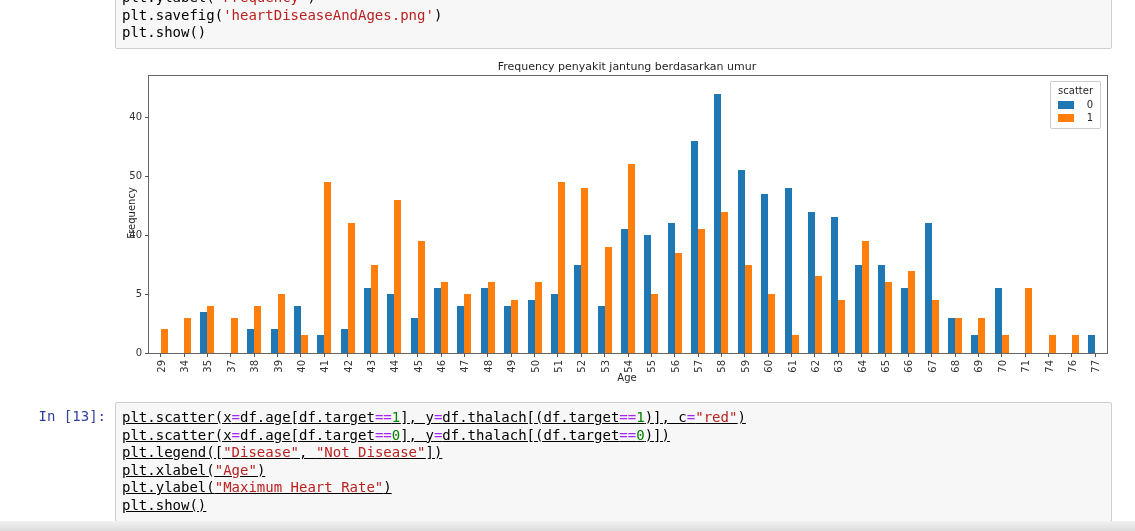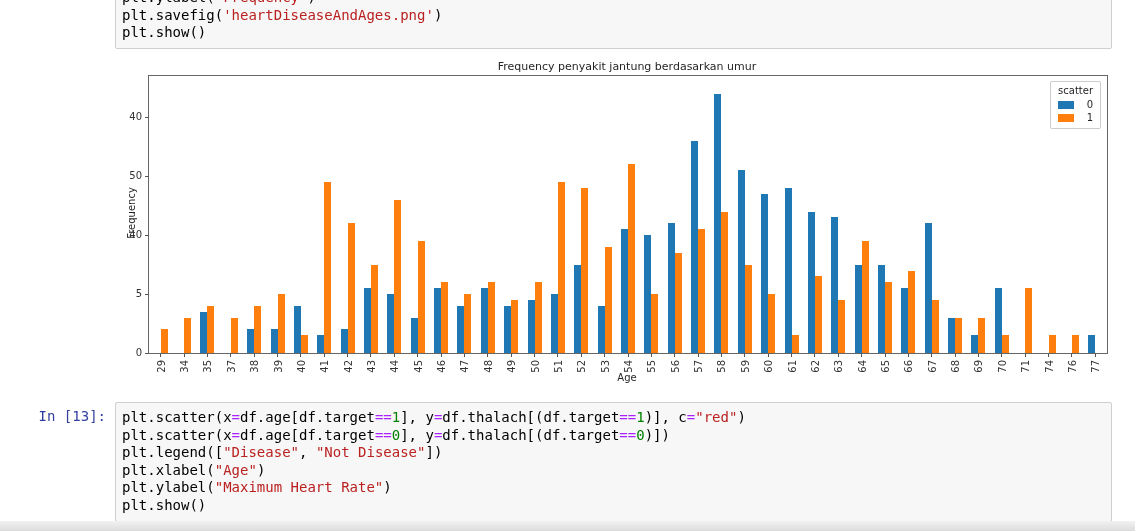--- a/index.html
+++ b/index.html
@@ -237,18 +237,18 @@
         <div class="xtickmark" style="left: 922.451px;"></div>
         <div class="xticklabel" style="left: 922.951px; top: 284px;">76</div>
         <div class="bar" style="left: 922.951px; height: 17.6809px; background: rgb(255, 127, 14);"></div>
         <div class="xtickmark" style="left: 945.817px;"></div>
         <div class="xticklabel" style="left: 946.317px; top: 284px;">77</div>
         <div class="bar" style="left: 939.317px; height: 17.6809px; background: rgb(31, 119, 180);"></div>
       </div>
   </div>
 
   <div class="prompt" style="top:408px;">In [13]:</div>
-  <div class="code-cell" style="top:402px;">
+  <div class="code-cell" style="top:402px;text-decoration:underline;">
     <div class="code-area"><div class="code-line"><span class="tok-p">plt.scatter(x</span><span class="tok-o">=</span><span class="tok-p">df.age[df.target</span><span class="tok-o">==</span><span class="tok-n">1</span><span class="tok-p">], y</span><span class="tok-o">=</span><span class="tok-p">df.thalach[(df.target</span><span class="tok-o">==</span><span class="tok-n">1</span><span class="tok-p">)], c</span><span class="tok-o">=</span><span class="tok-s">"red"</span><span class="tok-p">)</span></div><div class="code-line"><span class="tok-p">plt.scatter(x</span><span class="tok-o">=</span><span class="tok-p">df.age[df.target</span><span class="tok-o">==</span><span class="tok-n">0</span><span class="tok-p">], y</span><span class="tok-o">=</span><span class="tok-p">df.thalach[(df.target</span><span class="tok-o">==</span><span class="tok-n">0</span><span class="tok-p">)])</span></div><div class="code-line"><span class="tok-p">plt.legend([</span><span class="tok-s">"Disease"</span><span class="tok-p">, </span><span class="tok-s">"Not Disease"</span><span class="tok-p">])</span></div><div class="code-line"><span class="tok-p">plt.xlabel(</span><span class="tok-s">"Age"</span><span class="tok-p">)</span></div><div class="code-line"><span class="tok-p">plt.ylabel(</span><span class="tok-s">"Maximum Heart Rate"</span><span class="tok-p">)</span></div><div class="code-line"><span class="tok-p">plt.show()</span></div></div>
   </div>
 
   <div id="bottom-strip"></div>
 </div>
 
 </body></html>

